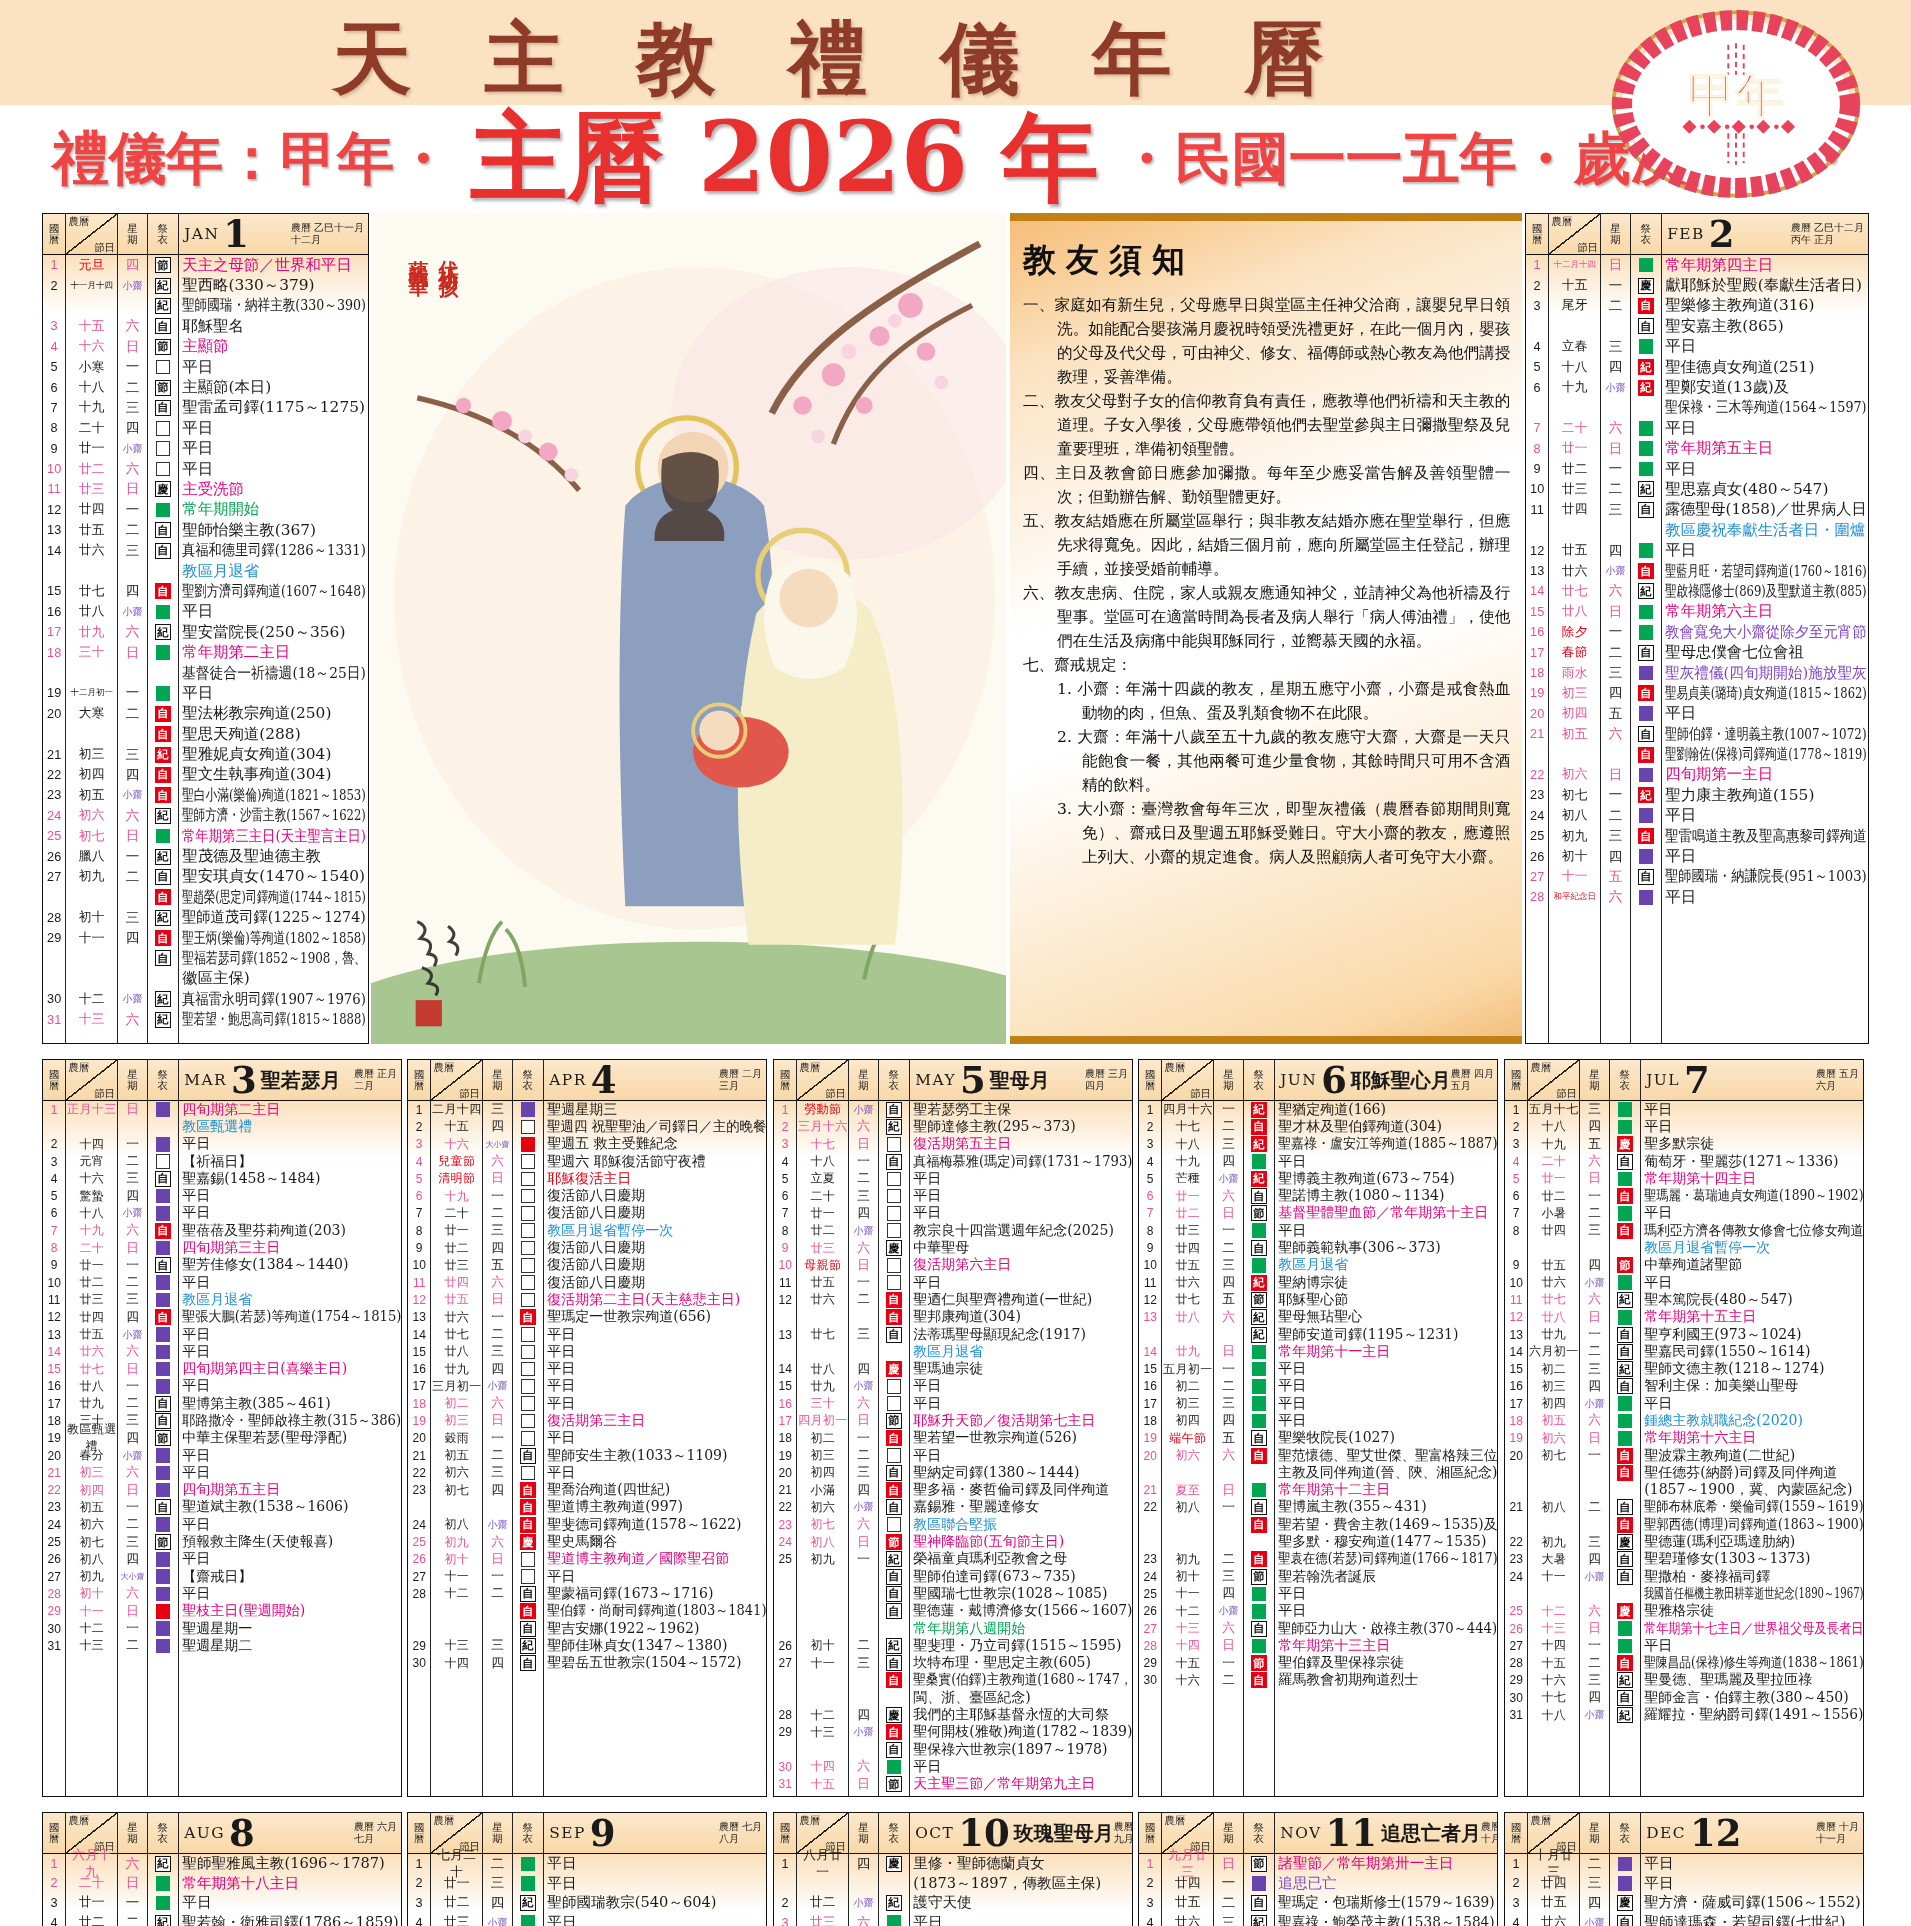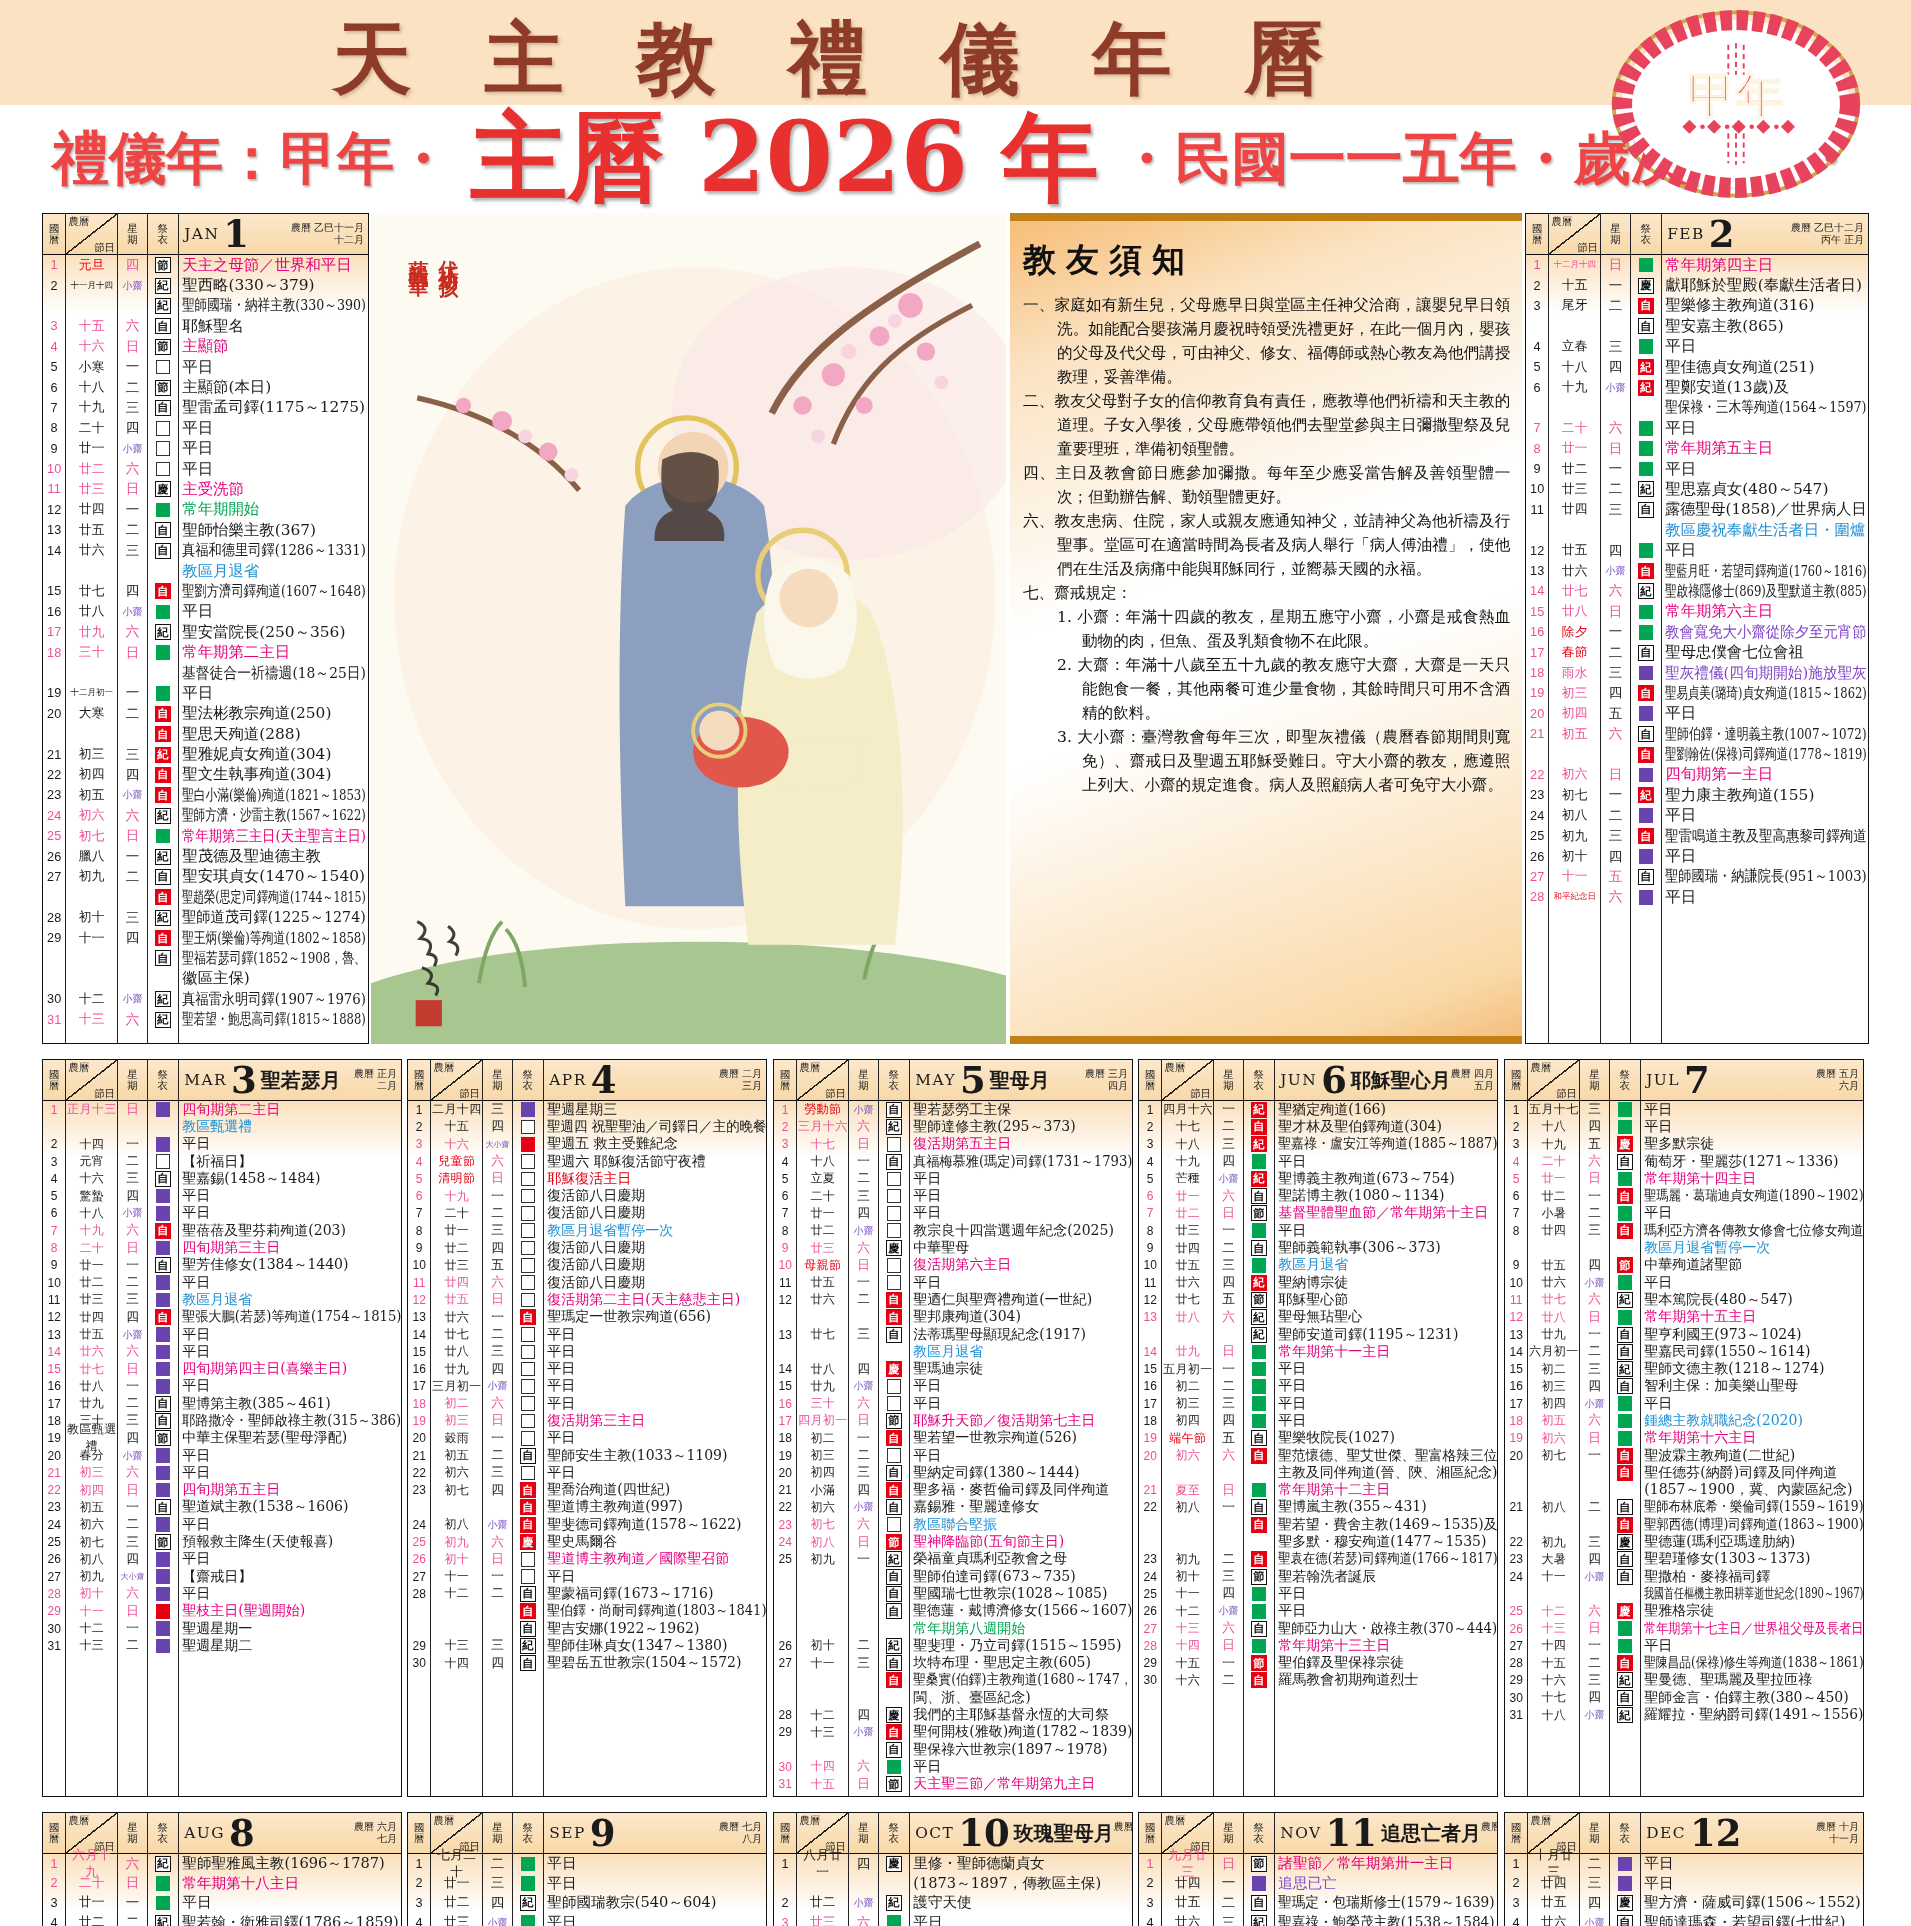--- a/index.html
+++ b/index.html
@@ -41,21 +41,21 @@
   .hc{border-right:0.8px solid #222;display:flex;align-items:center;justify-content:center;
       font-size:10.4px;line-height:1.05;text-align:center;flex:0 0 auto}
   .hc.small{width:22.3px}.hc.wk{width:28.5px}.hc.vest{width:30px}
   .hc.lun{width:51px;position:relative;background:
       linear-gradient(to bottom right,transparent 48.8%,#222 48.8%,#222 51.2%,transparent 51.2%)}
   .hc.lun .tl{position:absolute;top:1.5px;left:2.3px}.hc.lun .br{position:absolute;bottom:1.5px;right:2.3px}
   .mtitle{flex:1;display:flex;align-items:center;padding:0 3.9px 0 5.4px;overflow:hidden}
   .mtitle .eng{font-size:15.4px;letter-spacing:1.5px}
   .mtitle .num{font-size:37px;font-weight:bold;margin:0 3.9px;line-height:1}
   .mtitle .mname{font-size:20px;font-weight:bold;white-space:nowrap}
-  .mtitle .lnote{margin-left:auto;text-align:right;font-size:10px;line-height:1.25;color:#222;white-space:nowrap}
+  .mtitle .lnote{margin-left:auto;text-align:left;font-size:10px;line-height:1.25;color:#222;white-space:nowrap}
   .mbody{flex:1;display:flex;flex-direction:column;background:linear-gradient(#FAE0BD 0px,#ffffff 58px)}
   .line{display:flex;flex:0 0 auto;align-items:center}
   .mp .line{height:20.4px}.r2 .line{height:17.3px}.r3 .line{height:19.6px}
   .line.fill{flex:1 1 auto;height:auto}
   .cd,.cl,.cw,.cv{border-right:0.8px solid #222;height:100%;display:flex;align-items:center;justify-content:center;flex:0 0 auto;text-align:center}
   .cd{width:22.3px;font-family:"Liberation Sans",sans-serif;font-size:12.7px}
   .cl{width:51px;font-size:12.7px;letter-spacing:0.4px}
   .cw{width:28.5px;font-size:13.5px}
   .cv{width:30px}
   .r2 .cd{font-size:12px}.r2 .cl{font-size:12px}.r2 .cw{font-size:12.7px}
@@ -168,20 +168,21 @@
   </svg>
   <div class="inscr"><span>伏祈幼孩</span><br><span>藹我中華</span></div>
 </div>
 
 <div id="notice">
   <h2>教友須知</h2>
   <div id="notice-body">
       <div class="nitem">一、家庭如有新生兒，父母應早日與堂區主任神父洽商，讓嬰兒早日領洗。如能配合嬰孩滿月慶祝時領受洗禮更好，在此一個月內，嬰孩的父母及代父母，可由神父、修女、福傳師或熱心教友為他們講授教理，妥善準備。</div>
       <div class="nitem">二、教友父母對子女的信仰教育負有責任，應教導他們祈禱和天主教的道理。子女入學後，父母應帶領他們去聖堂參與主日彌撒聖祭及兒童要理班，準備初領聖體。</div>
       <div class="nitem">四、主日及教會節日應參加彌撒。每年至少應妥當告解及善領聖體一次；但勤辦告解、勤領聖體更好。</div>
+      <div class="nitem">五、教友結婚應在所屬堂區舉行；與非教友結婚亦應在聖堂舉行，但應先求得寬免。因此，結婚三個月前，應向所屬堂區主任登記，辦理手續，並接受婚前輔導。</div>
       <div class="nitem">六、教友患病、住院，家人或親友應通知神父，並請神父為他祈禱及行聖事。堂區可在適當時間為長者及病人舉行「病人傅油禮」，使他們在生活及病痛中能與耶穌同行，並嚮慕天國的永福。</div>
       <div class="nitem">七、齋戒規定：</div>
       <div class="nsub">1. 小齋：年滿十四歲的教友，星期五應守小齋，小齋是戒食熱血動物的肉，但魚、蛋及乳類食物不在此限。</div>
       <div class="nsub">2. 大齋：年滿十八歲至五十九歲的教友應守大齋，大齋是一天只能飽食一餐，其他兩餐可進少量食物，其餘時間只可用不含酒精的飲料。</div>
       <div class="nsub">3. 大小齋：臺灣教會每年三次，即聖灰禮儀（農曆春節期間則寬免）、齋戒日及聖週五耶穌受難日。守大小齋的教友，應遵照上列大、小齋的規定進食。病人及照顧病人者可免守大小齋。</div>
     </div>
 </div>
 
 <div class="mp" id="m0">
     <div class="mhead">

